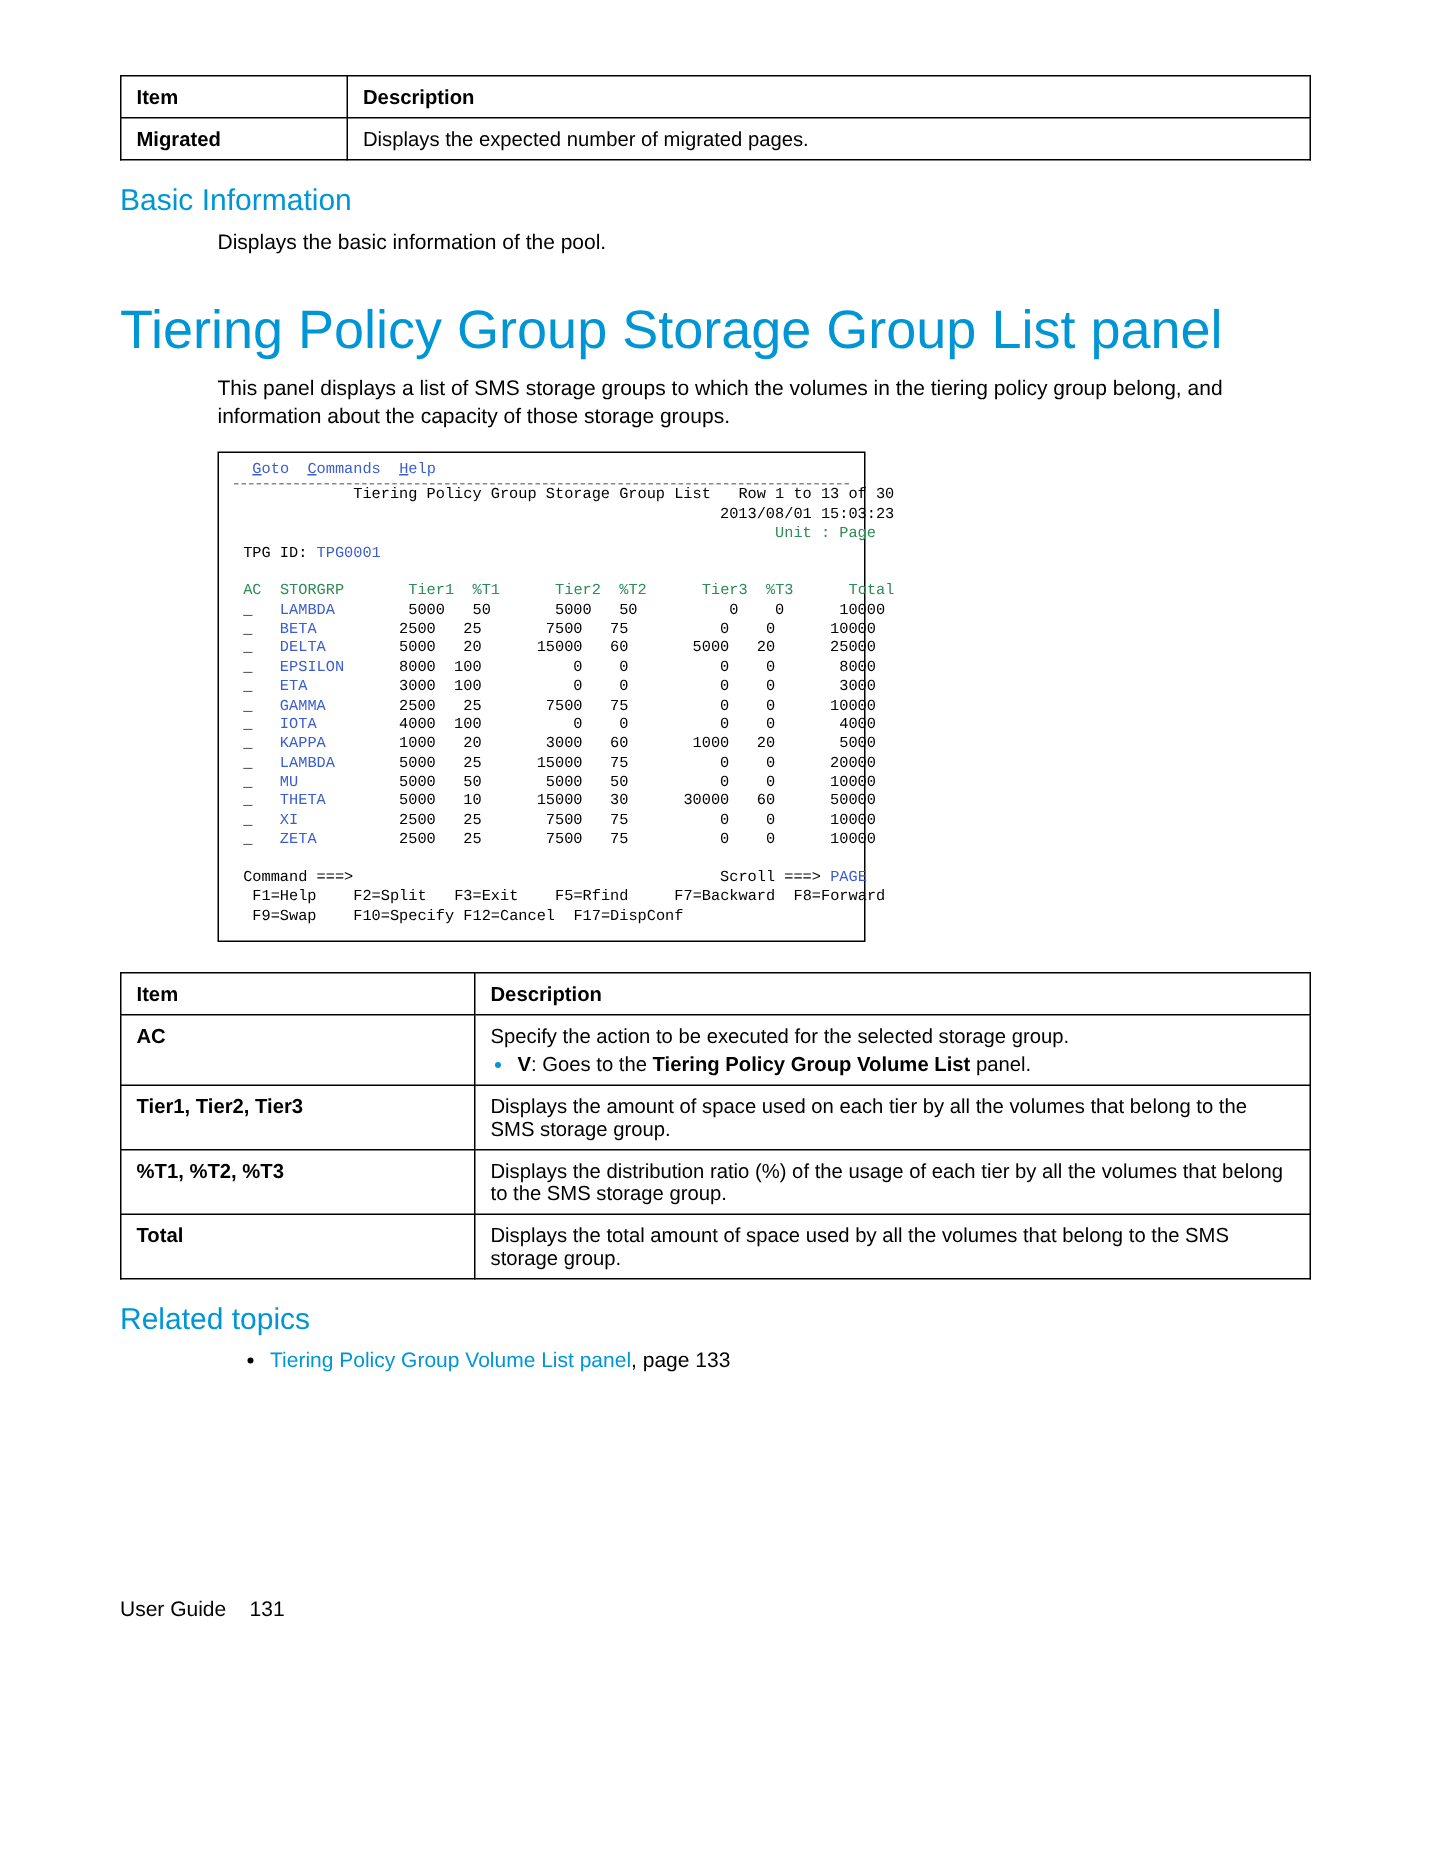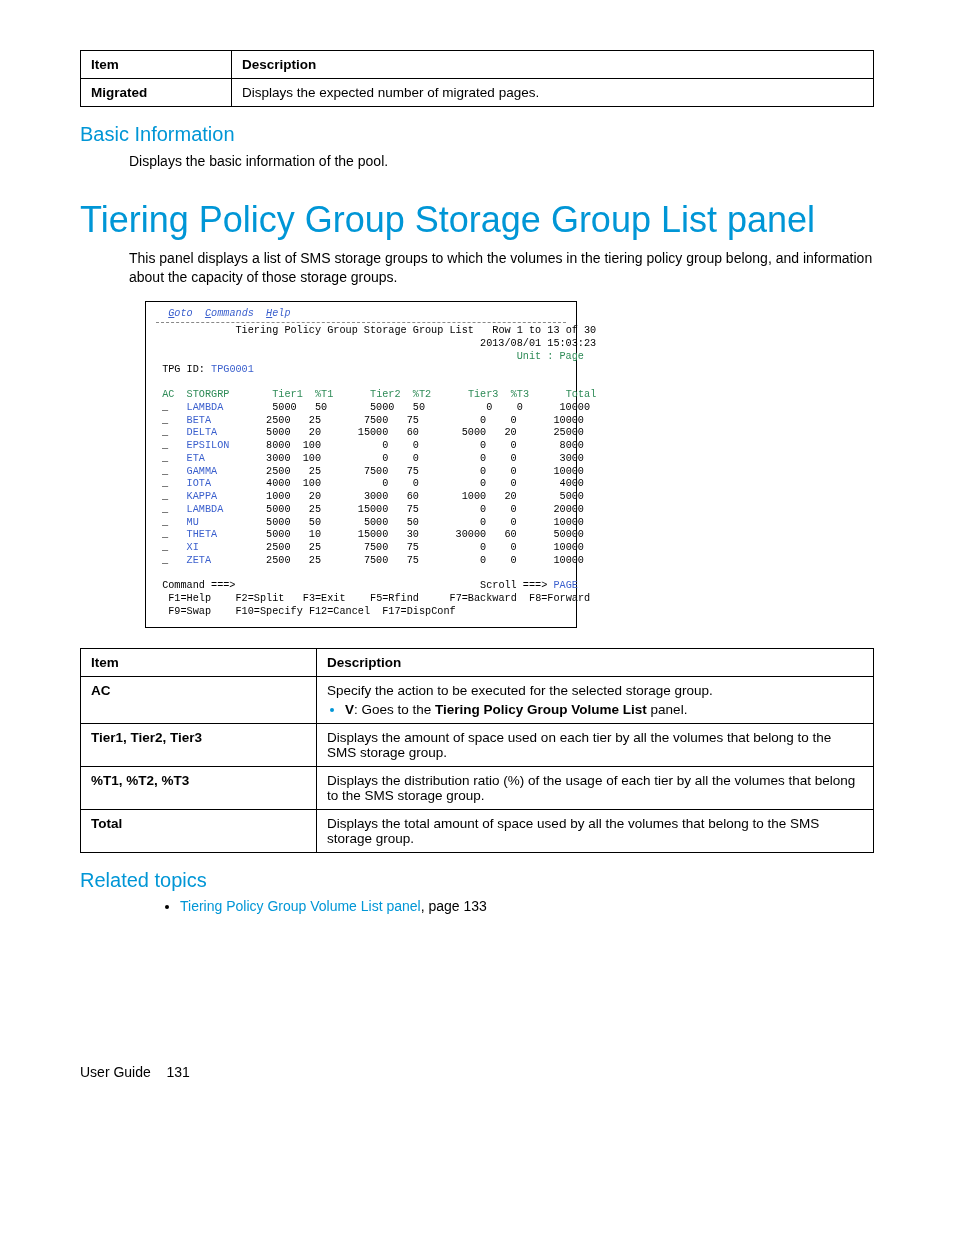--- a/index.html
+++ b/index.html
@@ -35,37 +35,37 @@
     font-size: 20px;
     margin: 16px 0 6px 0;
   }
   h1.main {
     color: #0096d6;
     font-weight: normal;
     font-size: 36px;
     margin: 28px 0 8px 0;
   }
   p.body {
-    margin: 6px 0 6px 49px;
+    margin: 6px 0 6px 65px;
     font-size: 14px;
     line-height: 1.35;
   }
   .terminal-box {
     border: 1px solid #000;
     margin: 14px 0 20px 65px;
     padding: 6px 10px 8px 10px;
     font-family: "Courier New", monospace;
     font-size: 10.2px;
     line-height: 1.25;
     width: 410px;
     white-space: pre;
     color: #000;
   }
   .terminal-box .menu u { text-decoration: underline; }
-  .terminal-box .menu { color: #3a5fcd; margin-bottom:12px;font-style:italic;}
+  .terminal-box .menu { color: #3a5fcd; margin-bottom:12px;}
   .terminal-box hr { border:none; border-top:1px dashed #888; margin:2px 0; }
   .hdr { color:#2e8b57; }
   .key { color:#3a5fcd; }
   ul.bullet { margin:4px 0 4px 100px; padding:0; }
   ul.bullet li { margin:2px 0; font-size:14px; color:#000;}
   ul.bullet li .link { color:#0096d6; }
   .footer {
     font-size: 14px;
     margin-top: 150px;
   }

